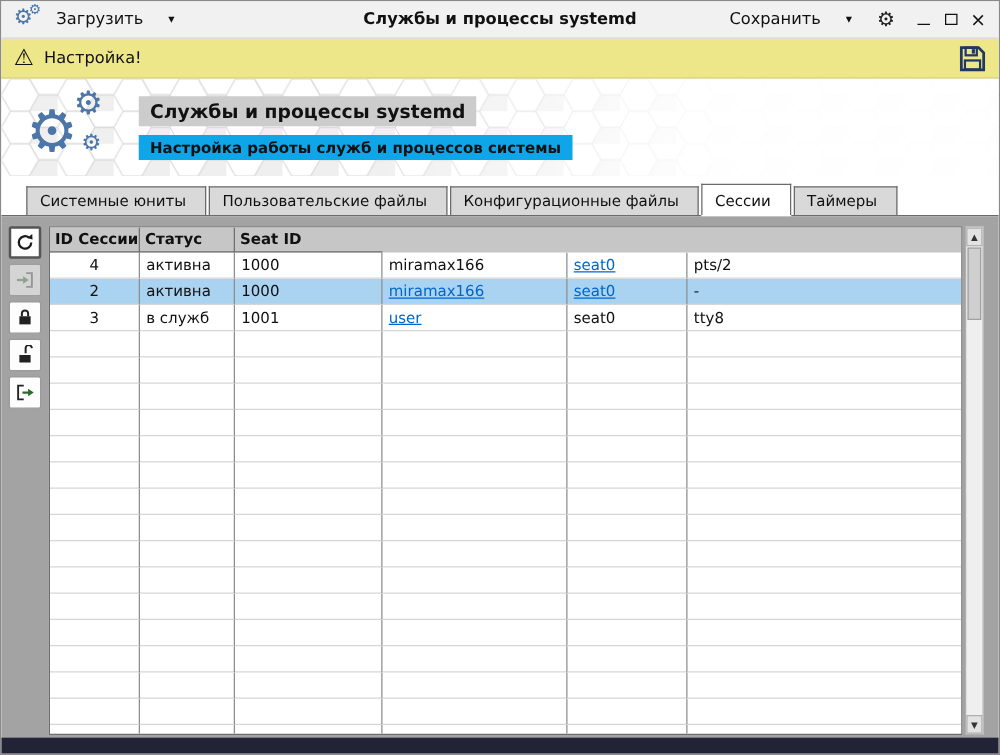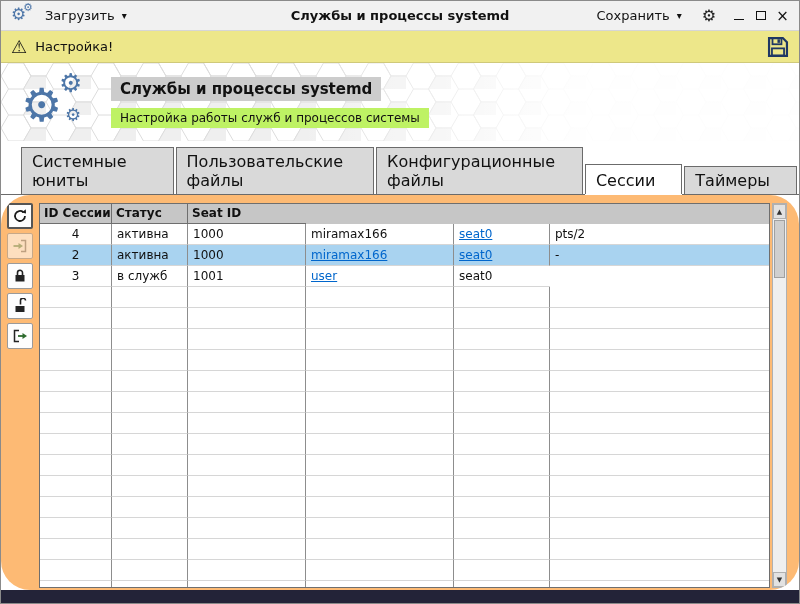--- a/index.html
+++ b/index.html
@@ -14,21 +14,21 @@
   }
 
   
   .titlebar {
     height:30px; background:#f1f1f1; border-bottom:1px solid #d6d6d6;
     display:flex; align-items:center; padding:0 10px; position:relative; flex:0 0 30px;
   }
   .gearlogo { position:relative; width:26px; height:24px; flex:0 0 26px; }
   .gearlogo .g1 { position:absolute; left:0; top:2px; font-size:17px; color:var(--accent); line-height:1; }
   .gearlogo .g2 { position:absolute; left:12px; top:-2px; font-size:11px; color:var(--accent); line-height:1; }
-  .menu-btn { display:flex; align-items:center; gap:7px; padding:3px 8px; cursor:default; }
+  .menu-btn { display:flex; align-items:center; gap:20px; padding:3px 8px; cursor:default; }
   .menu-btn .caret { font-size:10px; }
   .tb-title {
     position:absolute; left:0; right:0; text-align:center; font-weight:bold; pointer-events:none;
   }
   .tb-right { margin-left:auto; display:flex; align-items:center; gap:12px; }
   .tb-gear { font-size:16px; color:#222; line-height:1; }
   .winbtns { display:flex; align-items:center; gap:9px; margin-left:4px; }
   .wb { width:13px; height:13px; display:flex; align-items:center; justify-content:center; }
   .wb-min  { width:10px; height:1px; background:#111; margin-top:8px; }
   .wb-max  { width:10px; height:9px; border:1px solid #111; }
@@ -47,34 +47,34 @@
   .hexbg { position:absolute; inset:0; }
   .header .fade { position:absolute; inset:0;
     background:linear-gradient(90deg, rgba(255,255,255,0) 35%, rgba(255,255,255,.95) 72%); }
   .header-inner { position:relative; display:flex; align-items:center; height:100%; padding-left:18px; }
   .biggears { position:relative; width:80px; height:64px; flex:0 0 80px; }
   .biggears .g1 { position:absolute; left:2px; top:12px; font-size:46px; color:var(--accent); line-height:1; }
   .biggears .g2 { position:absolute; left:40px; top:0px;  font-size:26px; color:var(--accent); line-height:1; }
   .biggears .g3 { position:absolute; left:46px; top:36px; font-size:18px; color:var(--accent); line-height:1; }
   .header-text { display:flex; flex-direction:column; gap:7px; margin-left:12px; }
   .h-title   { font-size:15px; font-weight:bold; background:#cccccc; padding:3px 9px; width:max-content; }
-  .h-sub     { font-size:12px; font-weight:normal; background:#bef264; padding:3px 9px; width:max-content; }
+  .h-sub     { font-size:12px; font-weight:bold; background:#0ea5e9; padding:3px 9px; width:max-content; }
 
   
   .tabzone { padding:6px 0 0 0; background:#fff; flex:0 0 auto; }
   .tabbar { display:flex; align-items:flex-end; padding-left:20px; border-bottom:1px solid #6b6b6b; }
   .tab {
-    padding:4px 26px 4px 10px; font-size:16px; background:#d9d9d9;
+    padding:4px 15px 4px 10px; font-size:12px; background:#d9d9d9;
     border:1px solid #6b6b6b; border-bottom:none; margin-right:2px; cursor:default;
   }
   .tab.active { background:#fff; position:relative; padding-top:6px;
     box-shadow:0 1px 0 #fff; }
 
   
-  .main { flex:1 1 auto; display:flex; padding:8px 12px 2px 6px; background:#fdba74; overflow:hidden;border-radius:29px; }
+  .main { flex:1 1 auto; display:flex; padding:8px 12px 2px 6px; background:#a3a3a3; overflow:hidden; }
   .tools { width:32px; flex:0 0 32px; display:flex; flex-direction:column; gap:4px; }
   .toolbtn {
     width:26px; height:26px; border:1px solid #9a9a9a; background:#fdfdfd; border-radius:2px;
     display:flex; align-items:center; justify-content:center; cursor:default;
   }
   .toolbtn.focused { border:2px solid #555; }
   .toolbtn.disabled { opacity:.55; }
 
   .tablewrap { flex:1 1 auto; border:1px solid #6e6e6e; display:flex; flex-direction:column; overflow:hidden; background:#fff; }
   .thead { display:grid; grid-template-columns:var(--cols); background:#c6c6c6; flex:0 0 20px; }
@@ -248,20 +248,21 @@
             <div class="cell"><span class="link">miramax166</span></div>
             <div class="cell"><span class="link">seat0</span></div>
             <div class="cell">-</div>
           </div>
           <div class="trow">
             <div class="cell center">3</div>
             <div class="cell">в служб</div>
             <div class="cell">1001</div>
             <div class="cell"><span class="link">user</span></div>
             <div class="cell">seat0</div>
+            <div class="cell">tty8</div>
           </div>
           <div class="trow">
             <div class="cell"></div>
             <div class="cell"></div>
             <div class="cell"></div>
             <div class="cell"></div>
             <div class="cell"></div>
             <div class="cell"></div>
           </div>
           <div class="trow">

